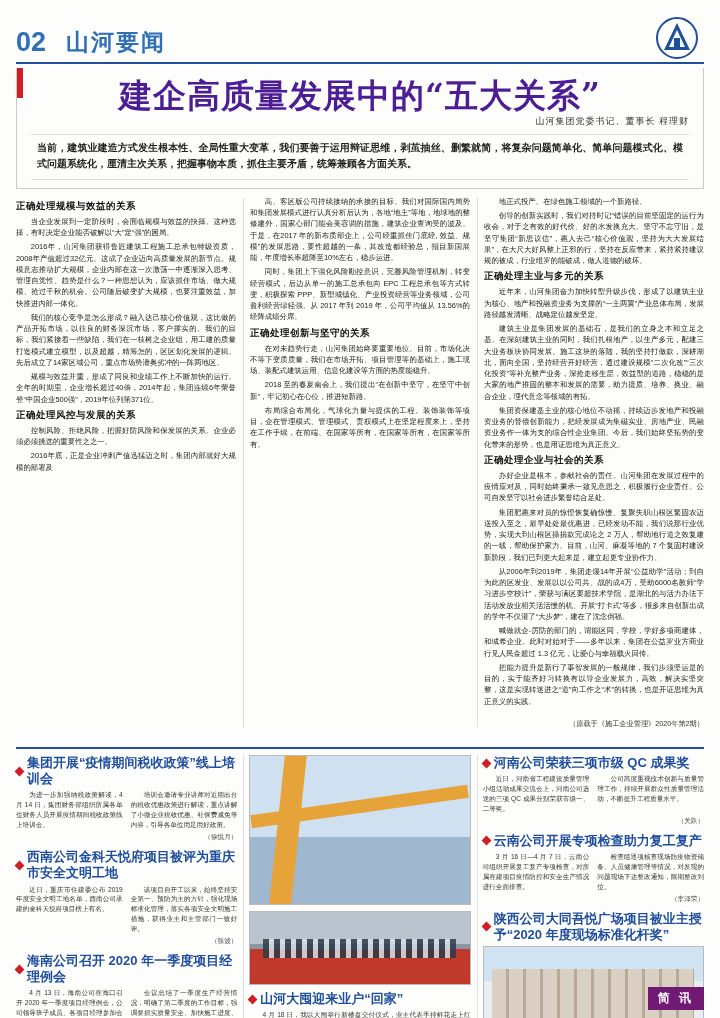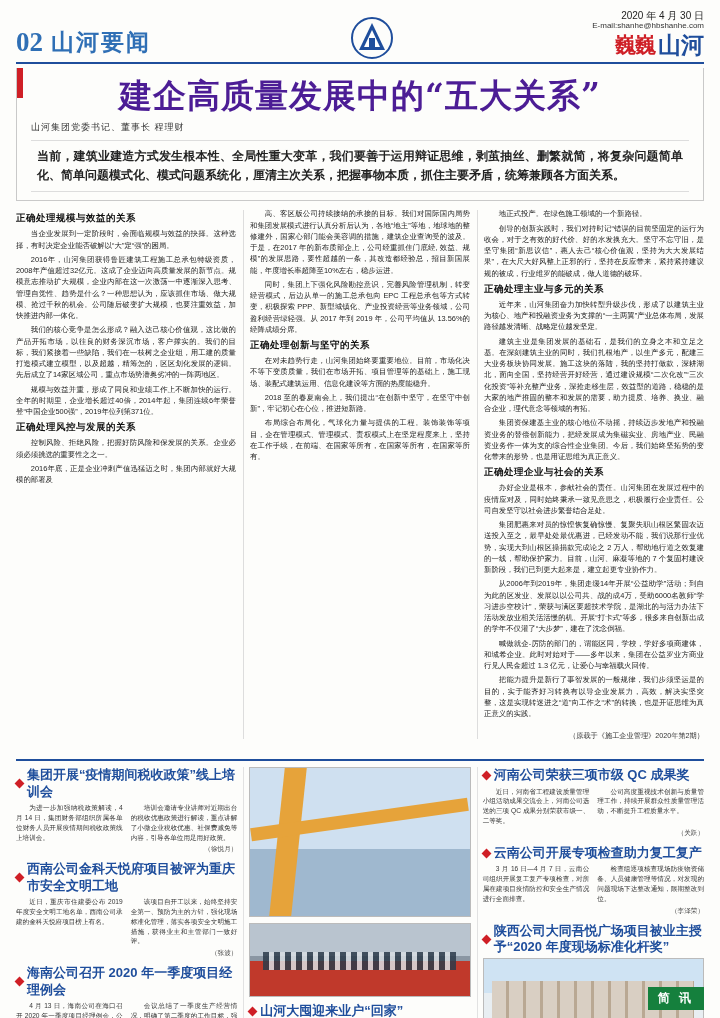--- a/index.html
+++ b/index.html
@@ -17,21 +17,21 @@
     padding:10px 16px 8px 16px;
     background:#fdfdfb;
   }
   
   .masthead{
     display:flex;align-items:flex-end;justify-content:space-between;
     border-bottom:2px solid #1f4e9c;
     padding-bottom:4px;
     height:48px;
   }
-  .mh-left{display:flex;align-items:center;gap:8px;font-family:Liberation Serif, serif;}
+  .mh-left{display:flex;align-items:center;gap:20px;}
   .page-num{
     font-size:27px;color:#2f6fb5;font-weight:bold;letter-spacing:0px;
   }
   .sect-title{
     font-size:23px;color:#2f6fb5;font-weight:bold;letter-spacing:2px;
   }
   .mh-center{
     flex:0 0 auto;margin-bottom:-2px;
   }
   .logo-box{width:54px;height:44px;display:block;}
@@ -61,29 +61,30 @@
   .headline{
     text-align:center;
     font-size:33px;
     font-weight:bold;
     letter-spacing:1px;
     font-family:"DejaVu Serif","Liberation Serif",serif;
     color:#4c1d95;
     line-height:1.12;
   }
   .byline{
-    text-align:left;font-size:9px;color:#333;margin-top:6px;letter-spacing:1px;
+    text-align:right;font-size:9px;color:#333;margin-top:0;letter-spacing:1px;
   }
   .lead{
     margin-top:6px;
     border-top:1px solid #ddd;
     border-bottom:1px solid #ddd;
     padding:6px 6px;
-    font-size:12px;line-height:1.6;text-align:justify;color:#222;
+    font-size:10px;line-height:1.6;text-align:justify;color:#222;
     font-weight:bold;
+    font-family:Liberation Mono, monospace;
   }
   
   .body3{
     display:grid;grid-template-columns:1fr 1fr 1fr;
     column-gap:14px;
     margin-top:7px;
     padding-bottom:18px;
     border-bottom:2px solid #1f4e9c;
   }
   .body3 .col{position:relative;}
@@ -159,49 +160,41 @@
     background:linear-gradient(#cfe3f3 0 40%, #e8eef2 40% 100%);
     position:relative;overflow:hidden;
   }
   .photo-buildings:after{
     content:"";position:absolute;left:4%;bottom:16%;width:92%;height:58%;
     background:repeating-linear-gradient(90deg,#d9cfc3 0 14px,#b9a893 14px 17px);
   }
   
   .footer-tag{
     position:absolute;right:16px;bottom:8px;
-    background:#15803d;color:#fff;font-size:12px;font-weight:bold;
+    background:#701a75;color:#fff;font-size:12px;font-weight:bold;
     padding:3px 10px;letter-spacing:3px;
   }
 </style>
 </head>
 <body>
 
 <div class="page">
 
   <div class="masthead">
     <div class="mh-left">
       <span class="page-num">02</span>
       <span class="sect-title">山河要闻</span>
     </div>
     <div class="mh-center">
       <svg class="logo-box" viewBox="0 0 54 44">
         <circle cx="27" cy="22" r="20" fill="none" stroke="#1f4e9c" stroke-width="2"></circle>
         <polygon points="27,7 40,34 14,34" fill="#1f4e9c"></polygon>
         <polygon points="27,14 35,31 19,31" fill="#ffffff"></polygon>
         <rect x="24" y="22" width="6" height="12" fill="#1f4e9c"></rect>
       </svg>
-    </div>
-    <div class="mh-right">
-      <div class="mh-date">2020 年 4 月 30 日</div>
-      <div class="mh-mail">E-mail:shanhe@hbshanhe.com</div>
-      <div class="brand-row">
-        <span class="brand-red">巍巍</span>
-        <span class="brand-blue">山河</span>
-      </div>
     </div>
   </div>
 
   <div class="headline-wrap">
     <div class="headline">建企高质量发展中的“五大关系”</div>
     <div class="byline">山河集团党委书记、董事长   程理财</div>
     <div class="lead">当前，建筑业建造方式发生根本性、全局性重大变革，我们要善于运用辩证思维，剥茧抽丝、删繁就简，将复杂问题简单化、简单问题模式化、模式问题系统化，厘清主次关系，把握事物本质，抓住主要矛盾，统筹兼顾各方面关系。</div>
   </div>
 
   <div class="body3">

